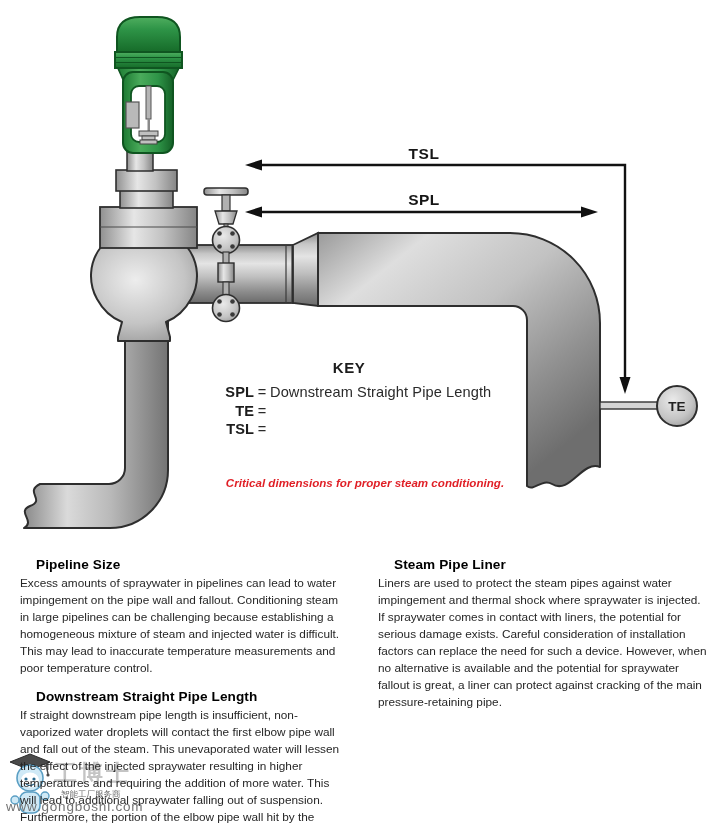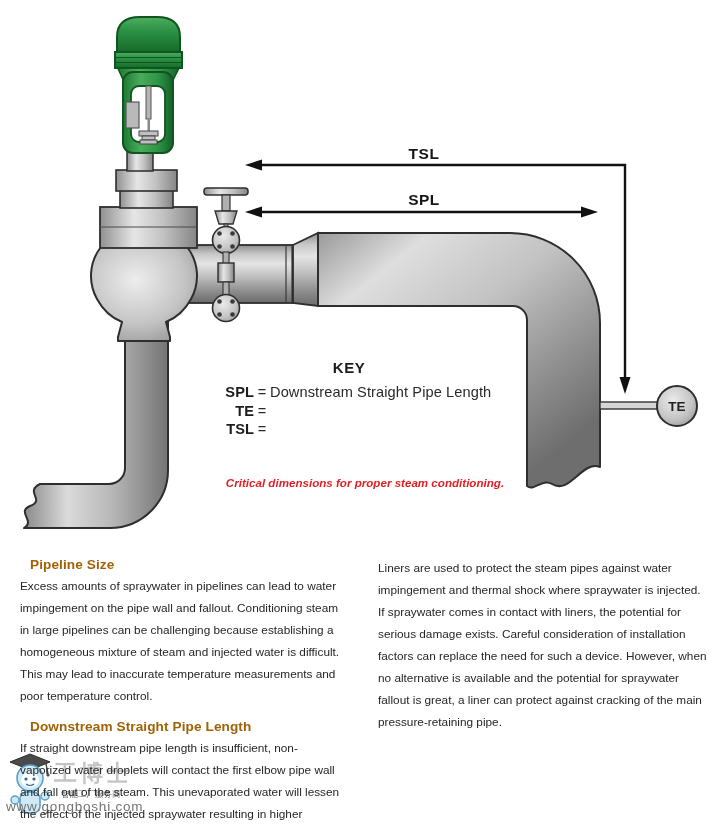--- a/index.html
+++ b/index.html
@@ -16,23 +16,23 @@
   .key-acro{width:44px;text-align:right;font-weight:bold;color:#1c1c1c;}
   .key-eq{width:16px;text-align:center;}
   .key-def{flex:1;}
   .key-note{position:absolute;left:210px;top:456px;width:310px;text-align:center;z-index:2;
             font-size:11.6px;font-weight:bold;font-style:italic;color:#e01f26;margin-top:20px;}
 
   
   .col{position:absolute;top:557px;z-index:2;}
   .col-left{left:20px;width:327px;}
   .col-right{left:378px;width:330px;}
-  .sec-h{font-size:13.6px;font-weight:bold;color:#a16207;margin:0 0 3px 10px;letter-spacing:.1px;}
+  .sec-h{font-size:13.6px;font-weight:bold;color:#000000;margin:0 0 3px 16px;letter-spacing:.1px;}
   .sec-h2{margin-top:12px;}
-  .sec-p{font-size:11.8px;line-height:22px;color:#262626;margin:0;}
+  .sec-p{font-size:11.8px;line-height:17px;color:#262626;margin:0;}
 
   
   .watermark{position:absolute;left:0;top:748px;width:200px;height:79px;z-index:1;}
   .wm-robot{position:absolute;left:2px;top:2px;}
   .wm-brand{position:absolute;left:38px;top:10px;font-size:23px;font-weight:bold;
             color:rgba(125,125,125,0.45);letter-spacing:3px;white-space:nowrap;
             font-family:"DejaVu Sans",sans-serif;margin-left:16px;}
   .wm-tagline{position:absolute;left:61px;top:41px;font-size:8.5px;color:rgba(70,70,70,0.8);
               white-space:nowrap;font-family:"DejaVu Sans",sans-serif;}
   .wm-url{position:absolute;left:6px;top:51px;font-size:13.5px;color:#737373;
@@ -185,20 +185,21 @@
   </div>
   <div class="key-note">Critical dimensions for proper steam conditioning.</div>
 
   <div class="col col-left">
     <h3 class="sec-h">Pipeline Size</h3>
     <p class="sec-p">Excess amounts of spraywater in pipelines can lead to water impingement on the pipe wall and fallout. Conditioning steam in large pipelines can be challenging because establishing a homogeneous mixture of steam and injected water is difficult. This may lead to inaccurate temperature measurements and poor temperature control.</p>
     <h3 class="sec-h sec-h2">Downstream Straight Pipe Length</h3>
     <p class="sec-p">If straight downstream pipe length is insufficient, non-vaporized water droplets will contact the first elbow pipe wall and fall out of the steam. This unevaporated water will lessen the effect of the injected spraywater resulting in higher temperatures and requiring the addition of more water. This will lead to additional spraywater falling out of suspension. Furthermore, the portion of the elbow pipe wall hit by the spraywater will erode.</p>
   </div>
   <div class="col col-right">
+    <h3 class="sec-h">Steam Pipe Liner</h3>
     <p class="sec-p">Liners are used to protect the steam pipes against water impingement and thermal shock where spraywater is injected. If spraywater comes in contact with liners, the potential for serious damage exists. Careful consideration of installation factors can replace the need for such a device. However, when no alternative is available and the potential for spraywater fallout is great, a liner can protect against cracking of the main pressure-retaining pipe.</p>
   </div>
 
   <div class="watermark">
     <svg class="wm-robot" width="62" height="70" viewBox="0 0 62 70">
       <polygon points="28,4 48,12 28,20 8,12" fill="#4a4a4a" stroke="#2c2c2c" stroke-width="1"></polygon>
       <line x1="44" y1="14" x2="46" y2="24" stroke="#4a4a4a" stroke-width="1.4"></line>
       <circle cx="46" cy="25" r="1.6" fill="#4a4a4a"></circle>
       <circle cx="28" cy="28" r="13" fill="#cfe9f6" stroke="#5b9fc4" stroke-width="1.6"></circle>
       <ellipse cx="28" cy="30" rx="9" ry="7.5" fill="#ffffff"></ellipse>

